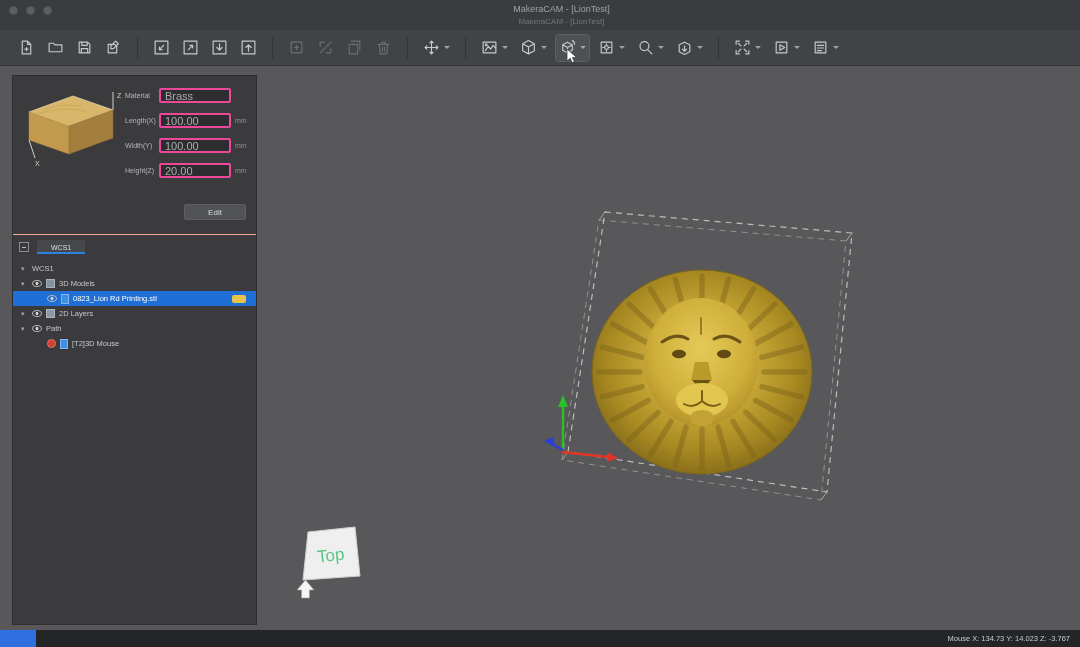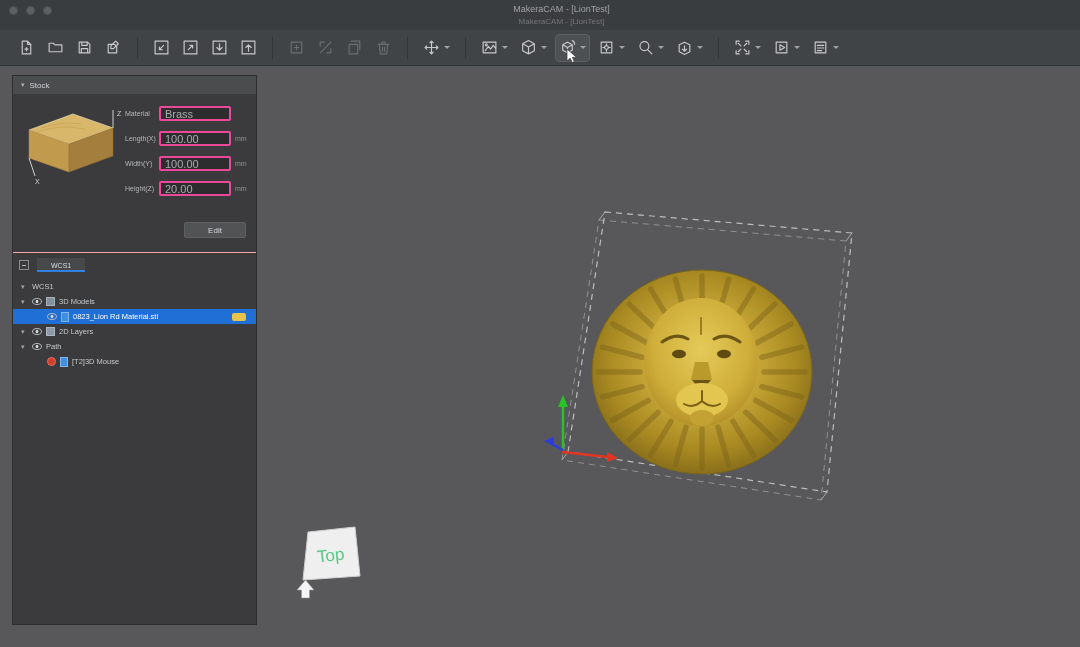--- a/index.html
+++ b/index.html
@@ -305,24 +305,20 @@
       <g>
         <polygon points="308,466 355,461 360,510 303,514" fill="#efefef" stroke="#cfcfcf" stroke-width="1"></polygon>
         <text x="331" y="495" transform="rotate(-6 331 492)" text-anchor="middle" font-size="17" fill="#57c785" font-family="Liberation Sans, sans-serif">Top</text>
         <polygon points="305.5,514 297,524 301.5,524 301.5,532 309.5,532 309.5,524 314,524" fill="#f5f5f5" stroke="#9a9a9a" stroke-width="0.6"></polygon>
       </g>
     </svg>
   </div>
 
   <div class="panel">
 
-    <div class="stock-header">
-      <span class="caret-sm">▾</span>
-      <span>Stock</span>
-    </div>
 
     <div class="stock-body">
       <div class="stock-preview">
         <svg width="104" height="110" viewBox="0 0 104 110">
           <line x1="92" y1="26" x2="92" y2="8" stroke="#cfcfcf" stroke-width="1"></line>
           <polygon points="8,28 52,12 92,26 48,42" fill="#d8b76a" stroke="#e8d9b0" stroke-width="0.7"></polygon>
           <polygon points="8,28 48,42 48,70 8,56" fill="#c29a4e" stroke="#b08a42" stroke-width="0.5"></polygon>
           <polygon points="48,42 92,26 92,54 48,70" fill="#a47e3c" stroke="#8e6c32" stroke-width="0.5"></polygon>
           <path d="M20 26 q20 -7 40 -4 M16 30 q22 -8 48 -3" fill="none" stroke="#c6a254" stroke-width="0.7"></path>
           <line x1="8" y1="56" x2="14" y2="74" stroke="#cfcfcf" stroke-width="1"></line>
@@ -377,21 +373,21 @@
         <div class="tree-row lvl1">
           <span class="caret">▾</span>
           <span class="eye"></span>
           <span class="ico-models"></span>
           <span>3D Models</span>
         </div>
 
         <div class="tree-row lvl2 selected" style="background: rgb(31, 111, 214);">
           <span class="eye"></span>
           <span class="ico-file"></span>
-          <span>0823_Lion Rd Material.stl</span>
+          <span>0823_Lion Rd Printing.stl</span>
           <span class="swatch" style="background: rgb(230, 195, 76);"></span>
         </div>
 
         <div class="tree-row lvl1">
           <span class="caret">▾</span>
           <span class="eye"></span>
           <span class="ico-layers"></span>
           <span>2D Layers</span>
         </div>
 
@@ -404,18 +400,22 @@
 
         <div class="tree-row lvl2">
           <span class="ico-tool"></span>
           <span class="ico-file"></span>
           <span>[T2]3D Mouse</span>
         </div>
       </div>
     </div>
   </div>
 
+  <div class="statusbar">
+    <div class="status-accent" style="background: rgb(47, 111, 224);"></div>
+    <div class="status-text">Mouse X: 134.73 Y: 14.023 Z: -3.767</div>
+  </div>
 
   <svg class="cursor" width="12" height="16" viewBox="0 0 12 16">
     <path d="M1 0 L1 12 L4.2 9.2 L6.2 13.6 L8.4 12.6 L6.4 8.4 L10.6 8.4 Z" fill="#ffffff" stroke="#333" stroke-width="0.7"></path>
   </svg>
 
 </div>
 
 </body></html>

